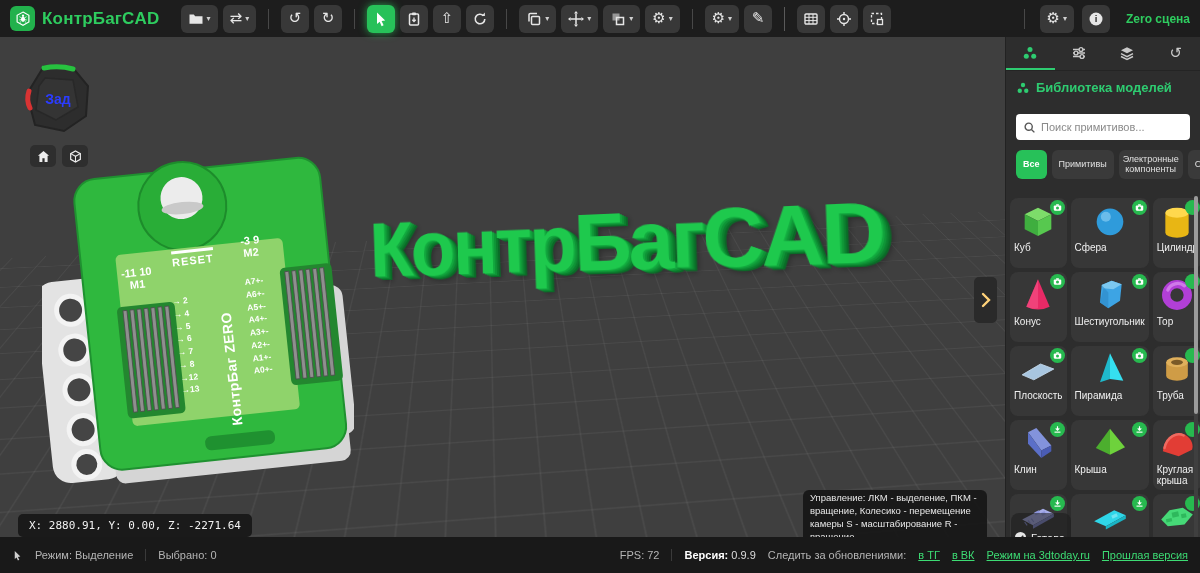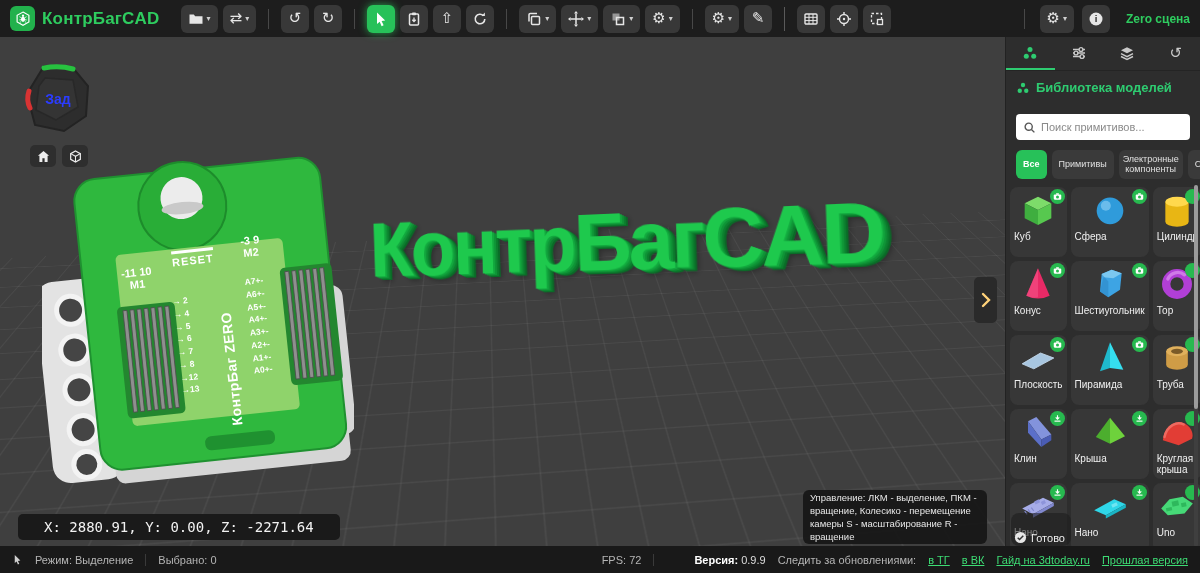--- a/index.html
+++ b/index.html
@@ -20,26 +20,26 @@
   .tbtn.w { padding:0 7px; }
   .tbtn .glyph { font-size:15px; line-height:1; color:#e6e6e6; font-family:"DejaVu Sans",sans-serif; }
   .tbtn .caret { font-size:8px; color:#cfcfcf; font-family:"DejaVu Sans",sans-serif; }
   .tbtn.active { background:#27c159; box-shadow:0 0 9px rgba(46,204,95,.75); }
   .tdiv { width:1px; height:20px; background:#484848; margin:0 7px; }
   .tdiv.light { background:#5a5a5a; height:24px; }
   .top-right { margin-left:auto; display:flex; align-items:center; gap:8px; }
   .scene-name { color:#2ecc5f; font-weight:bold; font-size:12px; margin-left:8px; }
 
   
-  .statusbar { position:absolute; left:0; right:0; bottom:0; height:27px; background:#191919;
+  .statusbar { position:absolute; left:0; right:0; bottom:0; height:36px; background:#191919;
                display:flex; align-items:center; padding:0 12px; gap:12px; font-size:11px;
                color:#b5b5b5; z-index:30; }
   .sdiv { width:1px; height:12px; background:#3a3a3a; }
   .sb-right { margin-left:auto; display:flex; align-items:center; gap:12px; }
-  .sb-bold { color:#ffffff; font-weight:bold;margin-left:28px; }
+  .sb-bold { color:#ffffff; font-weight:bold; }
   .sb-val { color:#dddddd; }
   .sb-link { color:#3ddc74; text-decoration:underline; cursor:pointer; }
 
   
   .viewport { position:absolute; left:0; top:37px; width:1005px; bottom:24px; overflow:hidden;
               background:#3f3f3f; }
   .vp-grid { position:absolute; left:-20%; top:38%; width:150%; height:150%;
              background-image:
                repeating-linear-gradient(0deg, rgba(255,255,255,.055) 0 1px, transparent 1px 30px),
                repeating-linear-gradient(90deg, rgba(255,255,255,.055) 0 1px, transparent 1px 30px);
@@ -64,21 +64,21 @@
   .ctrl-labels div { position:absolute; white-space:pre-line; font-weight:bold; }
   .lbl-m1 { left:84px; top:112px; font-size:11px; line-height:1.05; text-align:center; }
   .lbl-reset { left:136px; top:100px; font-size:11px; letter-spacing:1px; border-top:3px solid #fff; padding-top:2px; }
   .lbl-m2 { left:206px; top:92px; font-size:11px; line-height:1.05; text-align:center; }
   .lbl-brand { left:176px; top:148px; height:132px; font-size:14px; writing-mode:vertical-rl;
                transform:rotate(180deg); letter-spacing:.5px; }
   .lbl-dpins { left:132px; top:144px; font-size:8.5px; line-height:1.5; }
   .lbl-apins { left:206px; top:132px; font-size:8.5px; line-height:1.5; }
 
   .coords { position:absolute; left:18px; top:477px; background:#1a1a1a; color:#f2f2f2;
-            font-family:"DejaVu Sans Mono",monospace; font-size:14px; padding:5px 26px;
+            font-family:"DejaVu Sans Mono",monospace; font-size:11px; padding:5px 11px;
             border-radius:5px; }
   .vp-tooltip { position:absolute; left:803px; top:453px; width:184px; background:rgba(23,23,23,.93);
                 color:#e8e8e8; font-size:9.5px; line-height:1.38; padding:1px 7px; border-radius:6px; }
   .collapse-btn { position:absolute; left:974px; top:240px; width:23px; height:46px; background:#2a2a2a;
                   border-radius:5px; display:flex; align-items:center; justify-content:center; cursor:pointer; }
 
   
   .sidebar { position:absolute; right:0; top:37px; width:195px; bottom:24px; background:#2d2d2d;
              border-left:1px solid #222; display:flex; flex-direction:column; z-index:20; }
   .tabs { height:34px; display:flex; border-bottom:1px solid #242424; }
@@ -86,21 +86,21 @@
          border-bottom:2px solid transparent; }
   .tab.active { border-bottom-color:#2ecc71; }
   .tab .glyph { font-size:15px; color:#c9c9c9; font-family:"DejaVu Sans",sans-serif; }
   .panel-header { display:flex; align-items:center; gap:6px; padding:9px 10px 3px;
                   color:#2ecc71; font-weight:bold; font-size:13px; }
   .searchbox { margin:16px 10px 2px; height:26px; background:#ffffff; border-radius:4px;
                display:flex; align-items:center; padding:0 7px; gap:5px; }
   .searchbox input { flex:1; border:none; outline:none; font-size:11px; color:#333;
                      font-family:"Liberation Sans","DejaVu Sans",sans-serif; background:transparent; }
   .searchbox input::placeholder { color:#8a8a8a; }
-  .chips { display:flex; gap:5px; margin:8px 0 6px 10px; overflow:hidden; align-items:stretch; }
+  .chips { display:flex; gap:5px; margin:8px 0 17px 10px; overflow:hidden; align-items:stretch; }
   .chip { flex:0 0 auto; background:#3a3a3a; border-radius:6px; padding:4px 7px; font-size:9px;
           color:#e0e0e0; display:flex; align-items:center; justify-content:center; text-align:center;
           cursor:pointer; line-height:1.15; }
   .chip.active { background:#27c159; color:#fff; font-weight:bold; }
   .chip.wide { max-width:64px; }
   .cards { flex:1; position:relative; display:grid; grid-template-columns:repeat(3,1fr); gap:4px;
            padding:2px 10px 2px 4px; align-content:start; overflow:hidden; }
   .card { position:relative; background:#373737; border-radius:8px; padding:2px 4px 4px;
           min-height:70px; cursor:pointer; }
   .badge { position:absolute; top:2px; right:2px; width:15px; height:15px; border-radius:50%;
@@ -669,18 +669,18 @@
     <span>Выбрано: 0</span>
 
     <div class="sb-right">
       <span>FPS: 72</span>
       <div class="sdiv"></div>
       <span><span class="sb-bold">Версия:</span>
         <span class="sb-val">0.9.9</span></span>
       <span>Следить за обновлениями:</span>
       <a class="sb-link">в ТГ</a>
       <a class="sb-link">в ВК</a>
-      <a class="sb-link">Гайд на 3dtoday.ru</a>
+      <a class="sb-link">Режим на 3dtoday.ru</a>
       <a class="sb-link">Прошлая версия</a>
     </div>
   </div>
 
 </div>
 
 </body></html>

